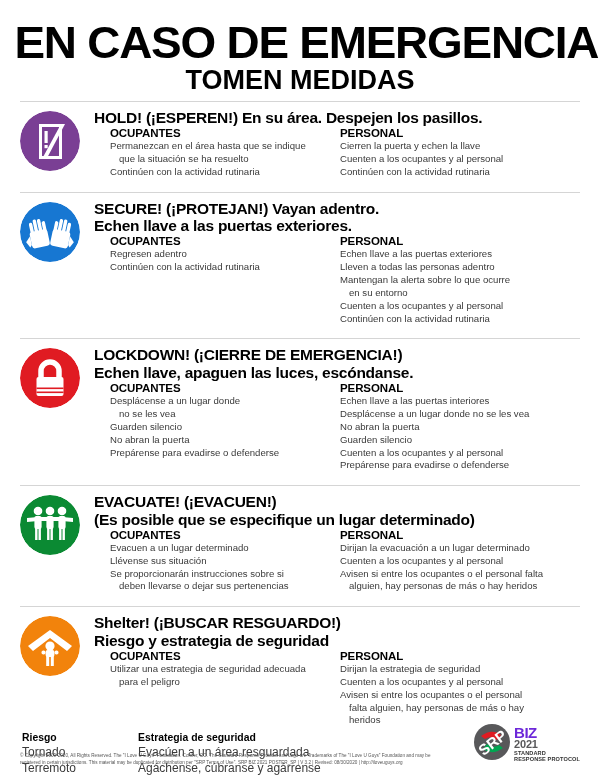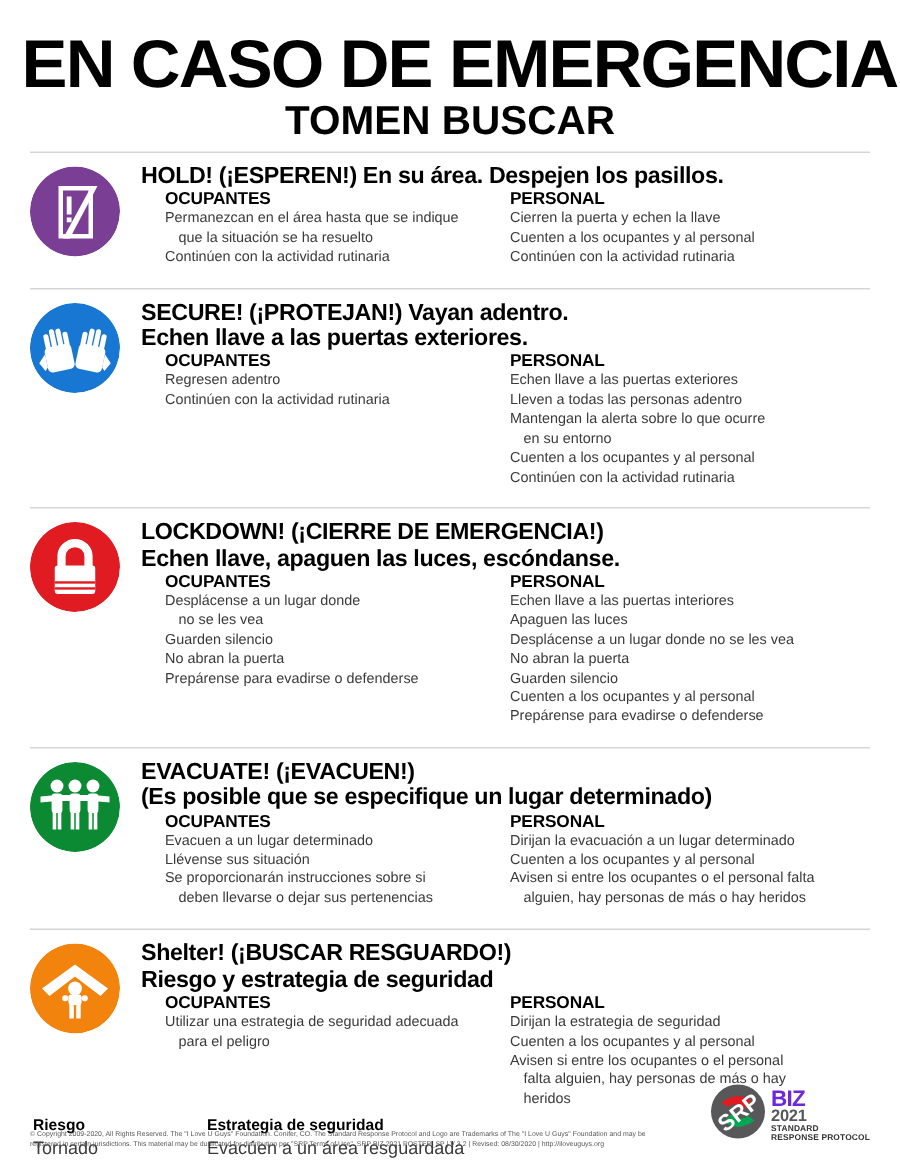--- a/index.html
+++ b/index.html
@@ -192,21 +192,21 @@
   }
   .logo-srp1 { margin-top: 1px; }
 </style>
 </head>
 <body>
 
 <div class="poster">
 
   <div class="header">
     <div class="title-main">EN CASO DE EMERGENCIA</div>
-    <div class="title-sub">TOMEN BUSCAR</div>
+    <div class="title-sub">TOMEN MEDIDAS</div>
   </div>
 
   <div class="divider"></div>
 
   <div id="sections-root">
       <div class="section">
         <div class="icon-cell">
           <svg class="icon-circle" viewBox="0 0 60 60">
             <circle cx="30" cy="30" r="30" fill="#7a3f94"></circle>
             <rect x="19" y="13" width="23" height="35" fill="#ffffff"></rect>
@@ -312,21 +312,20 @@
                 <li class="cont">no se les vea</li>
                 <li>Guarden silencio</li>
                 <li>No abran la puerta</li>
                 <li>Prepárense para evadirse o defenderse</li>
               </ul>
             </div>
             <div class="col col-per">
               <div class="col-title">PERSONAL</div>
               <ul class="col-list">
                 <li>Echen llave a las puertas interiores</li>
-                <li>Apaguen las luces</li>
                 <li>Desplácense a un lugar donde no se les vea</li>
                 <li>No abran la puerta</li>
                 <li>Guarden silencio</li>
                 <li>Cuenten a los ocupantes y al personal</li>
                 <li>Prepárense para evadirse o defenderse</li>
               </ul>
             </div>
           </div>
         </div>
       </div>

